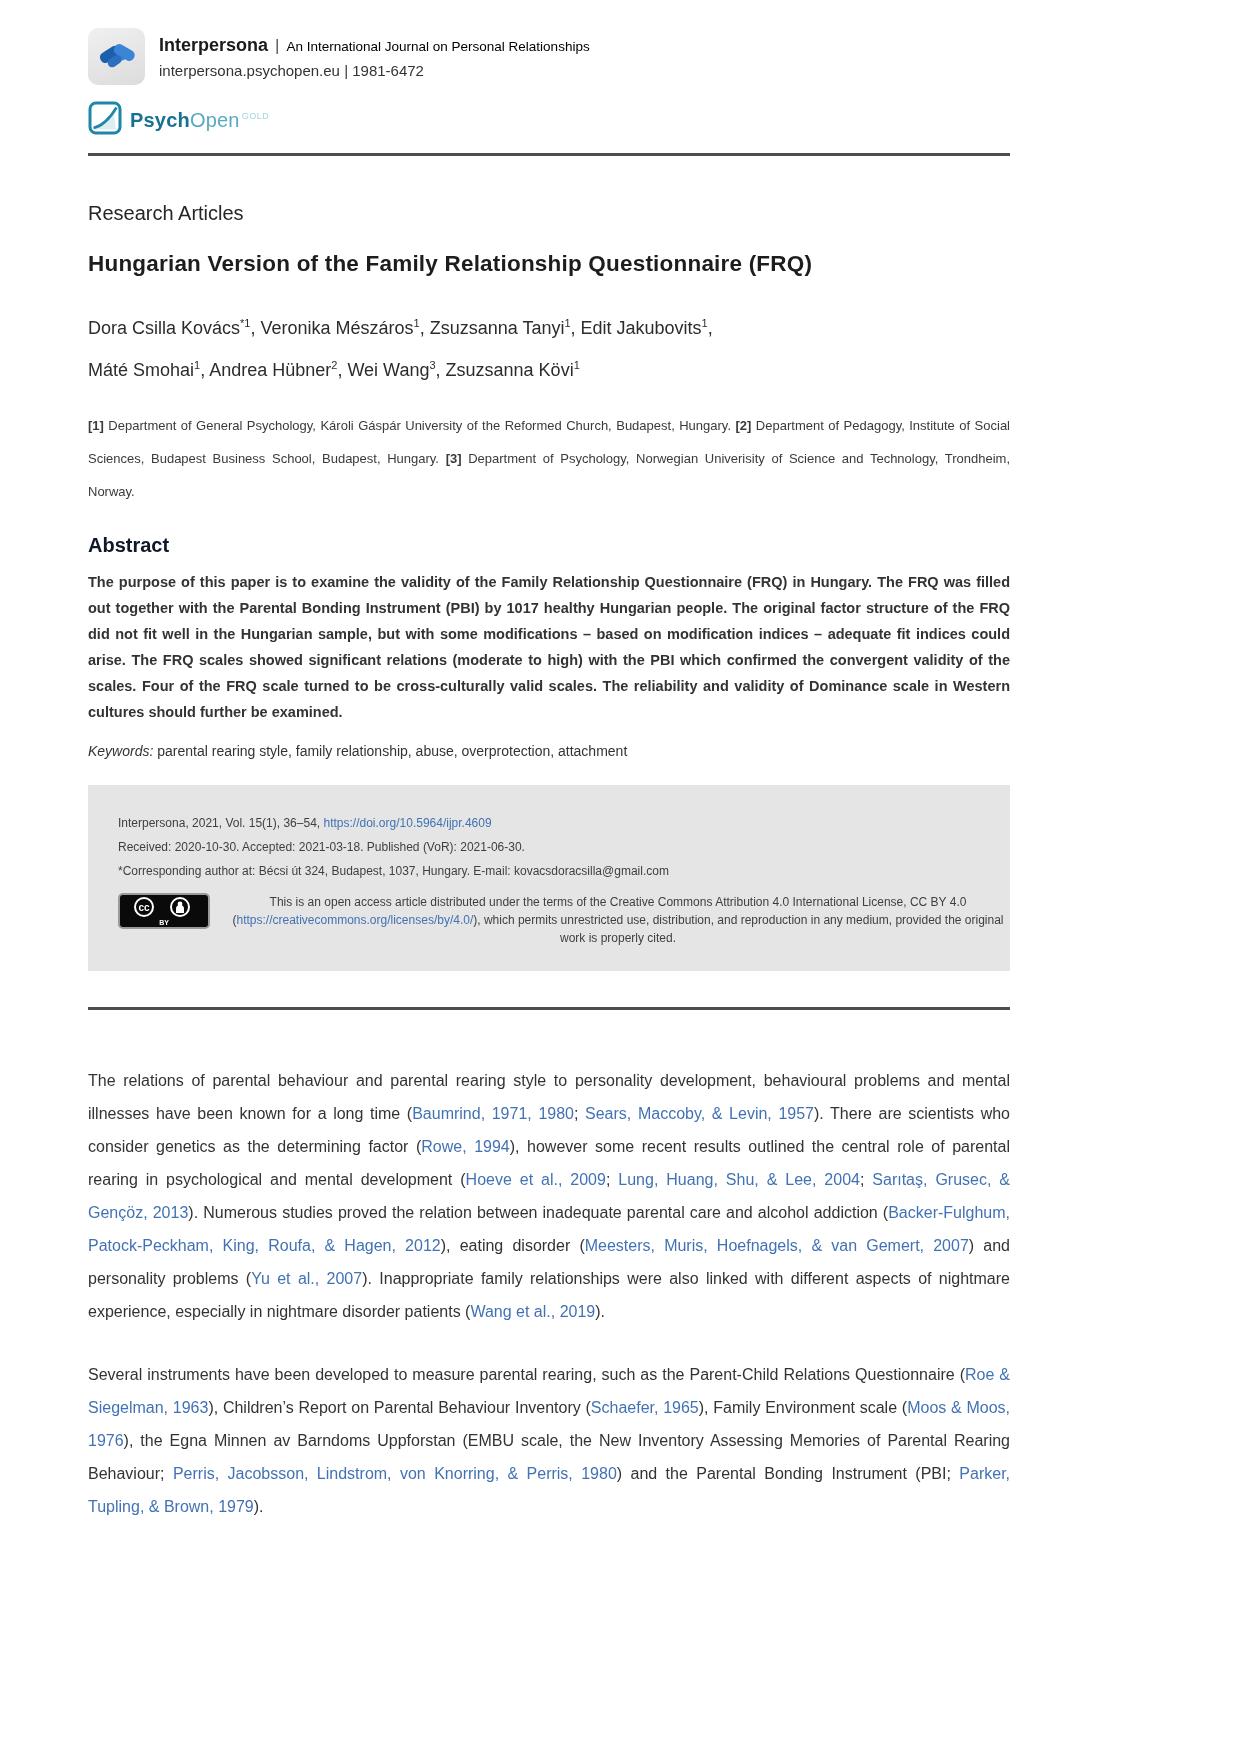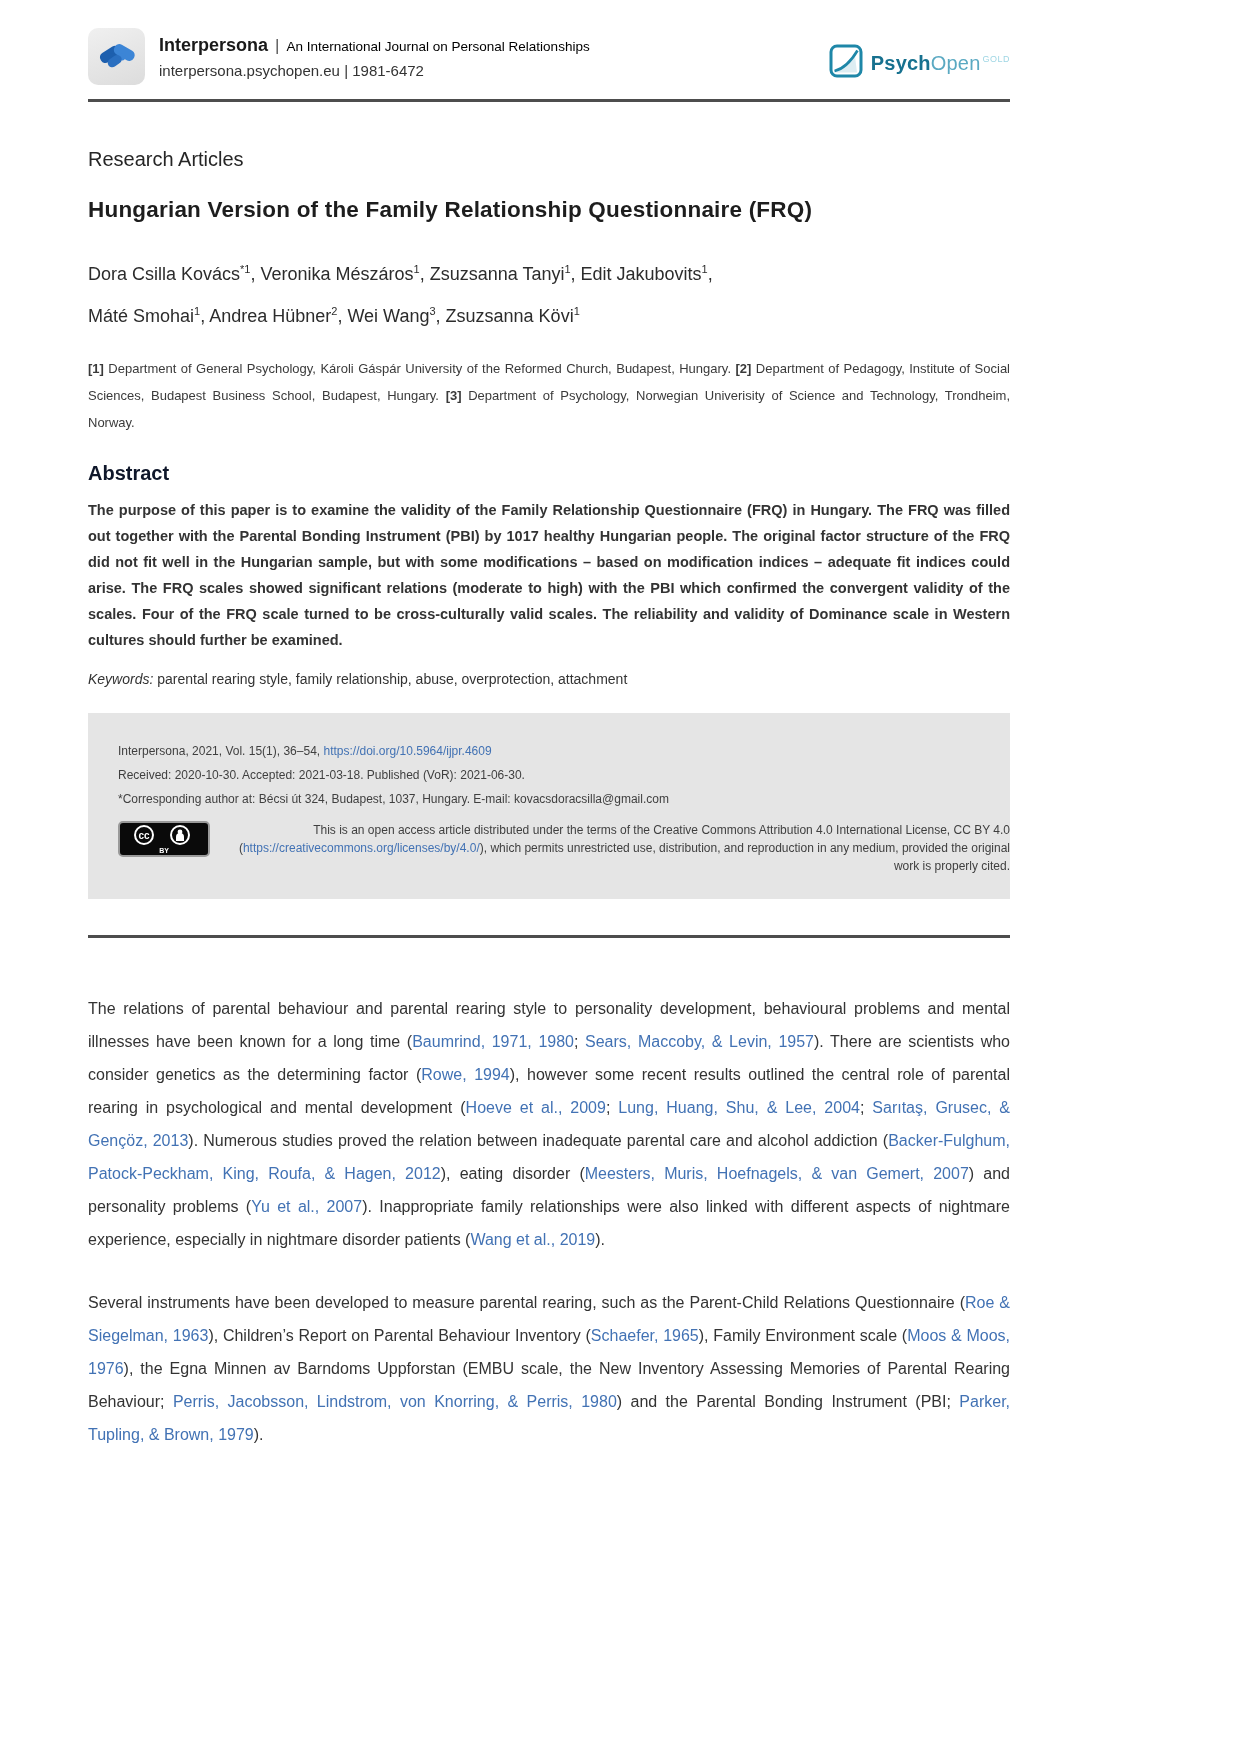--- a/index.html
+++ b/index.html
@@ -3,21 +3,21 @@
 <meta charset="utf-8">
 <style>
   html,body{margin:0;padding:0;background:#ffffff;}
   body{
     width:1241px;height:1755px;
     font-family:"Liberation Sans", sans-serif;
     color:#333;position:relative;overflow:hidden;
   }
   .page{padding:28px 231px 0 88px;}
   
-  .header{display:flex;align-items:flex-start;justify-content:space-between;}
+  .header{display:flex;align-items:flex-start;justify-content:space-between;flex-direction:column;}
   .brand-left{display:flex;align-items:center;}
   .logo-box{
     width:57px;height:57px;border-radius:10px;
     background:linear-gradient(160deg,#f0f0f0,#dcdcdc);
     display:flex;align-items:center;justify-content:center;flex:0 0 auto;
   }
   .brand-text{margin-left:14px;}
   .brand-line1{font-size:17px;color:#222;display:flex;align-items:baseline;}
   .journal-name{font-weight:bold;font-size:18px;color:#1a1a1a;}
   .brand-sep{margin:0 7px;color:#555;}
@@ -28,31 +28,31 @@
   .po-text{font-size:20px;letter-spacing:.2px;}
   .po-psych{font-weight:bold;color:#17718f;}
   .po-open{color:#5aa9c2;}
   .po-gold{font-size:9px;color:#9fd6e4;vertical-align:super;margin-left:2px;letter-spacing:.5px;}
   .rule{border:0;border-top:3px solid #4d4d4d;margin:14px 0 0 0;}
   
   .kicker{font-size:20px;color:#262626;margin-top:46px;}
   .title{font-size:22.5px;font-weight:bold;color:#1d1d1d;margin-top:40px;letter-spacing:.2px;}
   .authors{font-size:18px;color:#2c2c2c;margin-top:30px;line-height:42px;}
   .authors sup{font-size:11px;color:#2c2c2c;}
-  .affiliations{font-size:13px;color:#3a3a3a;margin-top:18px;line-height:27px;text-align:justify;}
+  .affiliations{font-size:13px;color:#3a3a3a;margin-top:18px;line-height:33px;text-align:justify;}
   
   .abstract-h{font-size:20px;font-weight:bold;color:#0f172a;margin-top:26px;}
   .abstract-body{font-size:14.5px;color:#333;line-height:26px;text-align:justify;margin-top:12px;font-weight:bold;}
   .keywords{font-size:14px;color:#333;margin-top:18px;}
   
   .meta-box{background:#e5e5e5;margin-top:26px;padding:26px 0 24px 30px;}
   .meta-line{font-size:12px;color:#3f3f3f;line-height:24px;margin:0;}
   .license-row{display:flex;margin-top:10px;align-items:flex-start;}
   .cc-badge{flex:0 0 auto;margin-right:16px;}
-  .license-text{font-size:12px;color:#3f3f3f;line-height:18px;text-align:right;max-width:790px;}
+  .license-text{font-size:12px;color:#3f3f3f;line-height:18px;text-align:center;max-width:790px;}
   
   .divider2{border:0;border-top:3px solid #4d4d4d;margin:36px 0 0 0;}
   .body-par{font-size:16px;color:#333;line-height:33px;text-align:justify;margin-top:54px;}
   .body-par + .body-par{margin-top:30px;}
   
   .seg-l{color:#4272b4;}
   .seg-b{font-weight:bold;}
   .seg-i{font-style:italic;}
   sup{font-size:62%;line-height:0;}
 </style>

